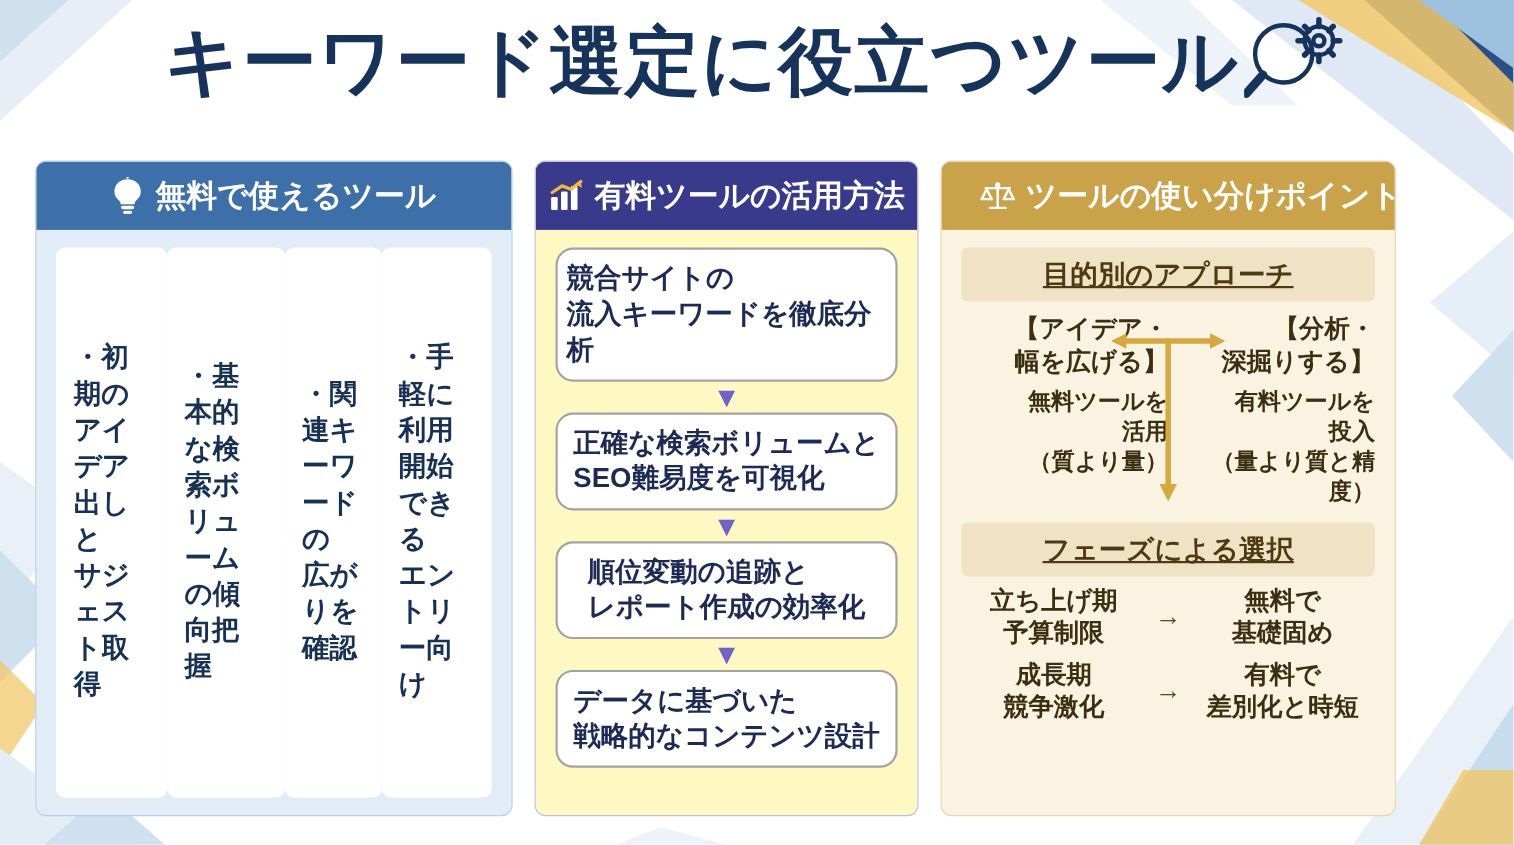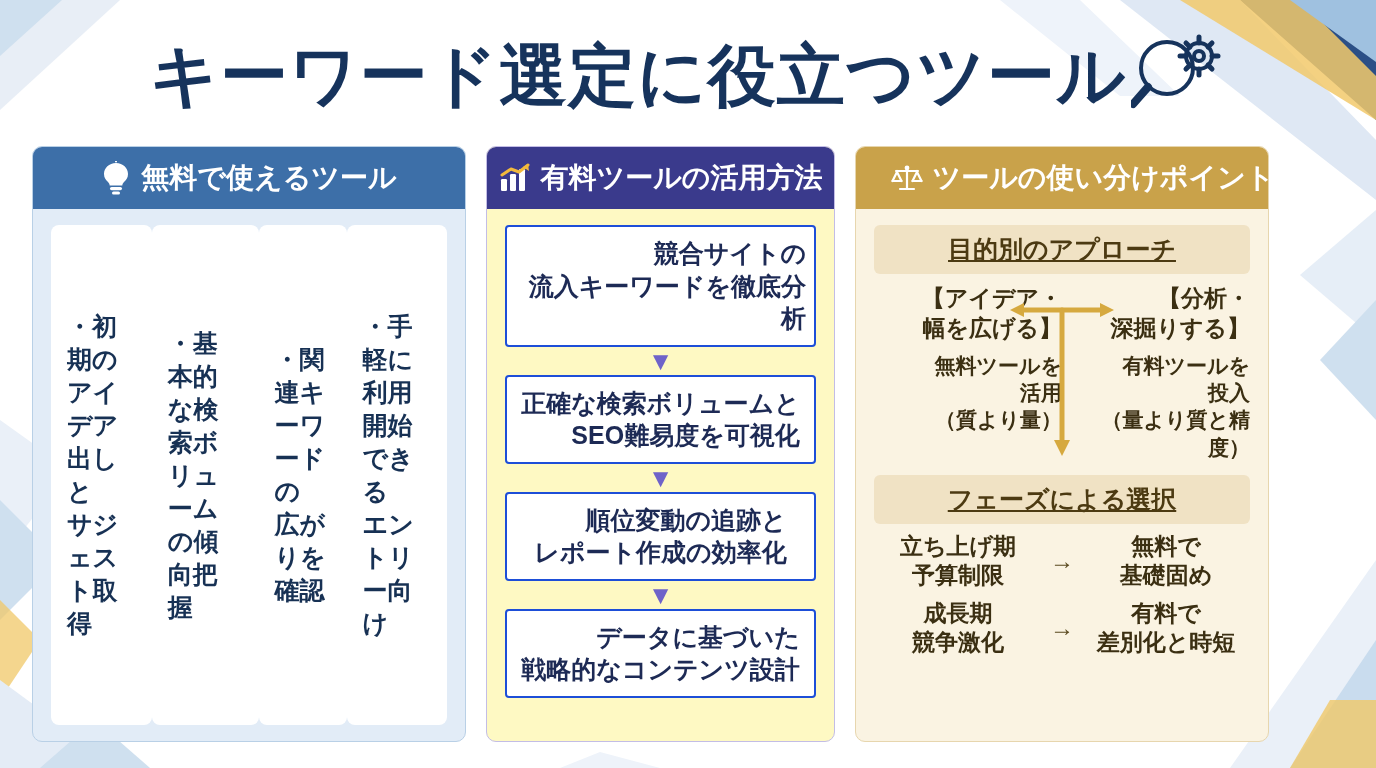--- a/index.html
+++ b/index.html
@@ -15,21 +15,21 @@
     position: relative;
   }
 
   
   .bg-deco { position: absolute; inset: 0; pointer-events: none; }
   .bg-deco svg { display: block; }
 
   
   .title-row {
     position: absolute;
-    top: 19px;
+    top: 0;
     left: 0;
     width: 1376px;
     height: 112px;
     display: flex;
     align-items: center;
     justify-content: center;
   }
   .title-text {
     font-size: 68px;
     font-weight: bold;
@@ -52,21 +52,21 @@
     height: 596px;
     display: flex;
     gap: 20px;
   }
   .col {
     border-radius: 10px;
     overflow: hidden;
     display: flex;
     flex-direction: column;
   }
-  .col-1 { width: 432px; background: #e2ecf7; border: 1px solid #b9d0e6; }
+  .col-1 { width: 432px; background: #e2ecf7; border: 1px solid #b9d0e6; font-family: Liberation Mono, monospace; }
   .col-2 { width: 347px; background: #fef9c3; border: 1px solid #c3bde6; }
   .col-3 { width: 412px; background: #faf3e2; border: 1px solid #e7d6ae; }
 
   .col-head {
     height: 62px;
     display: flex;
     align-items: center;
     justify-content: center;
     gap: 10px;
     color: #ffffff;
@@ -100,28 +100,28 @@
     min-height: 76px;
     display: flex;
     align-items: center;
   }
 
   
   .c2-flow { display: flex; flex-direction: column; align-items: center; height: 100%; }
   .c2-card {
     width: 100%;
     background: #ffffff;
-    border: 2px solid #1d4ed8;
-    border-radius: 4px;
+    border: 2px solid #a3a3a3;
+    border-radius: 16px;
     padding: 10px 8px;
     font-size: 25px;
     font-weight: bold;
     color: #1d2a55;
     line-height: 1.3;
-    text-align: right;
+    text-align: left;
     box-sizing: border-box;
     min-height: 80px;
     display: flex;
     align-items: center;
     justify-content: center;
     flex-direction: column;
   }
   .c2-arrow {
     height: 28px;
     display: flex;

